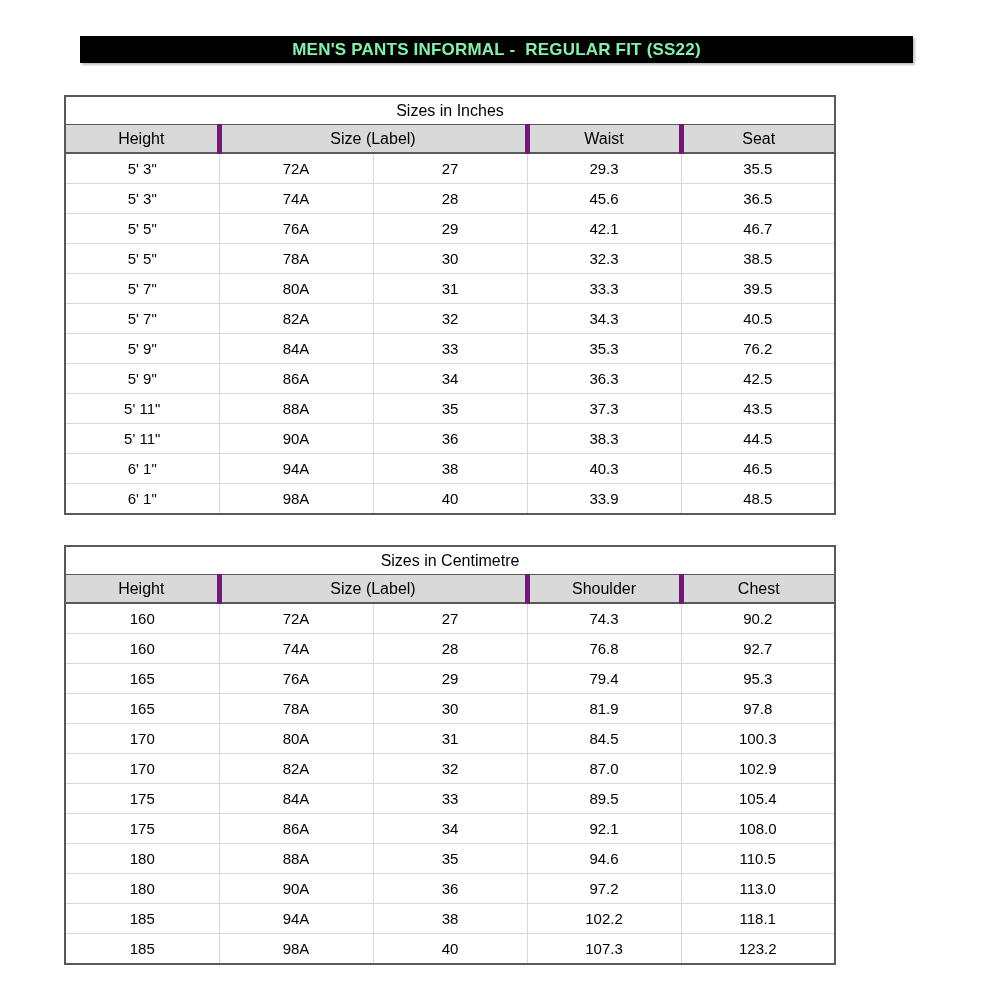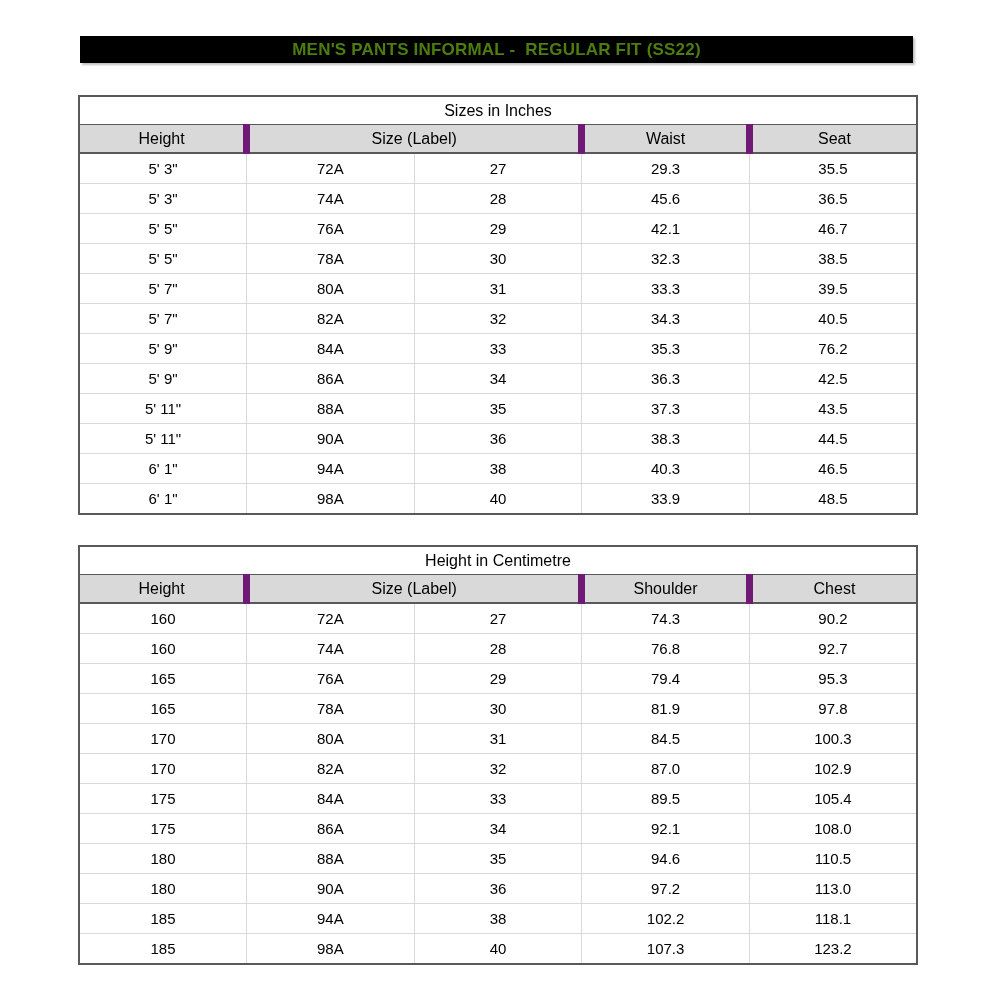--- a/index.html
+++ b/index.html
@@ -12,34 +12,34 @@
     color: #000000;
     position: relative;
   }
   .banner {
     position: absolute;
     left: 80px;
     top: 36px;
     width: 833px;
     height: 27px;
     background: #000000;
-    color: #4d7c0f;
+    color: #86efac;
     font-weight: bold;
     font-size: 17px;
     letter-spacing: 0.2px;
     display: flex;
     align-items: center;
     justify-content: center;
     white-space: pre;
     box-shadow: 2px 2px 2px rgba(0,0,0,0.25);
   }
   .table-wrap {
     position: absolute;
-    left: 78px;
-    width: 840px;
+    left: 64px;
+    width: 772px;
   }
   .table-wrap.first  { top: 95px; }
   .table-wrap.second { top: 545px; }
   table {
     width: 100%;
     border-collapse: collapse;
     table-layout: fixed;
     border: 2px solid #595959;
     font-size: 15px;
   }
@@ -55,21 +55,21 @@
     padding: 0;
   }
   tr.header-row th {
     height: 27px;
     background: #d9d9d9;
     font-weight: normal;
     font-size: 16px;
     text-align: center;
     vertical-align: middle;
     border-bottom: 2px solid #595959;
-    border-left: 7px solid #701a75;
+    border-left: 5px solid #701a75;
     padding: 0;
   }
   tr.header-row th:first-child { border-left: none; }
   tbody td {
     height: 29px;
     text-align: center;
     vertical-align: middle;
     border-left: 1px solid #d9d9d9;
     border-top: 1px solid #d9d9d9;
     padding: 0;
@@ -197,21 +197,21 @@
   <table>
     <colgroup>
         <col>
         <col>
         <col>
         <col>
         <col>
       </colgroup>
     <thead>
       <tr class="title-row">
-        <th colspan="5">Height in Centimetre</th>
+        <th colspan="5">Sizes in Centimetre</th>
       </tr>
       <tr class="header-row">
         <th>Height</th>
         <th colspan="2">Size (Label)</th>
         <th>Shoulder</th>
         <th>Chest</th>
       </tr>
     </thead>
     <tbody>
         <tr>

